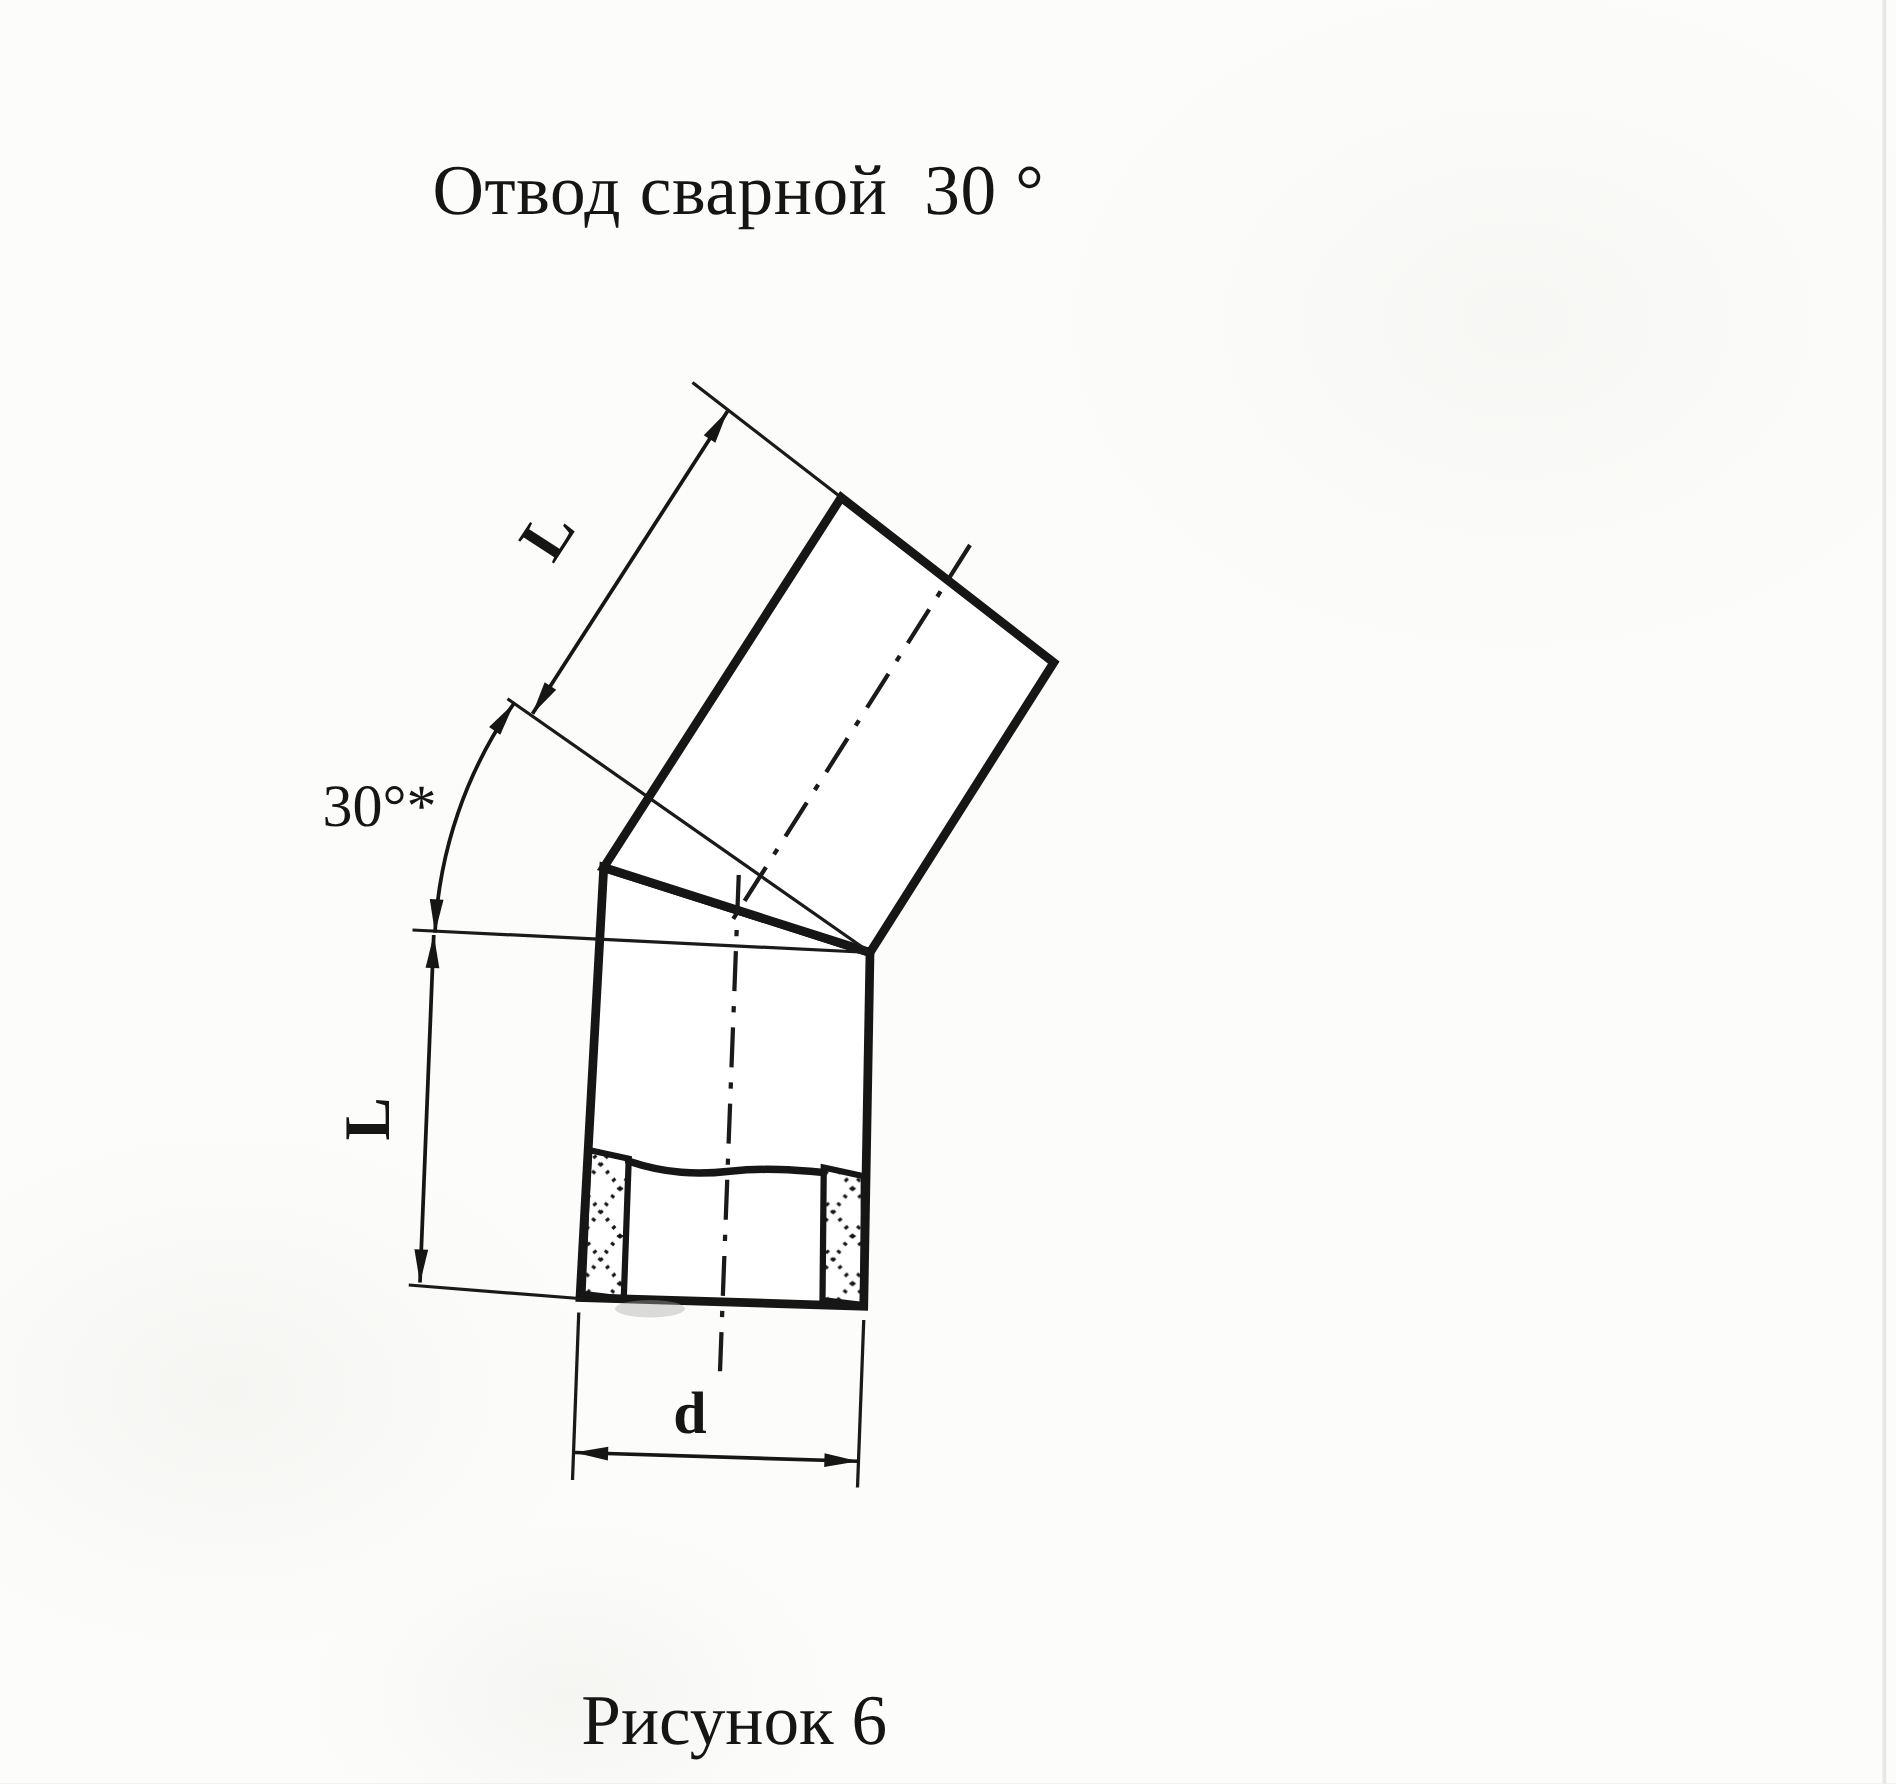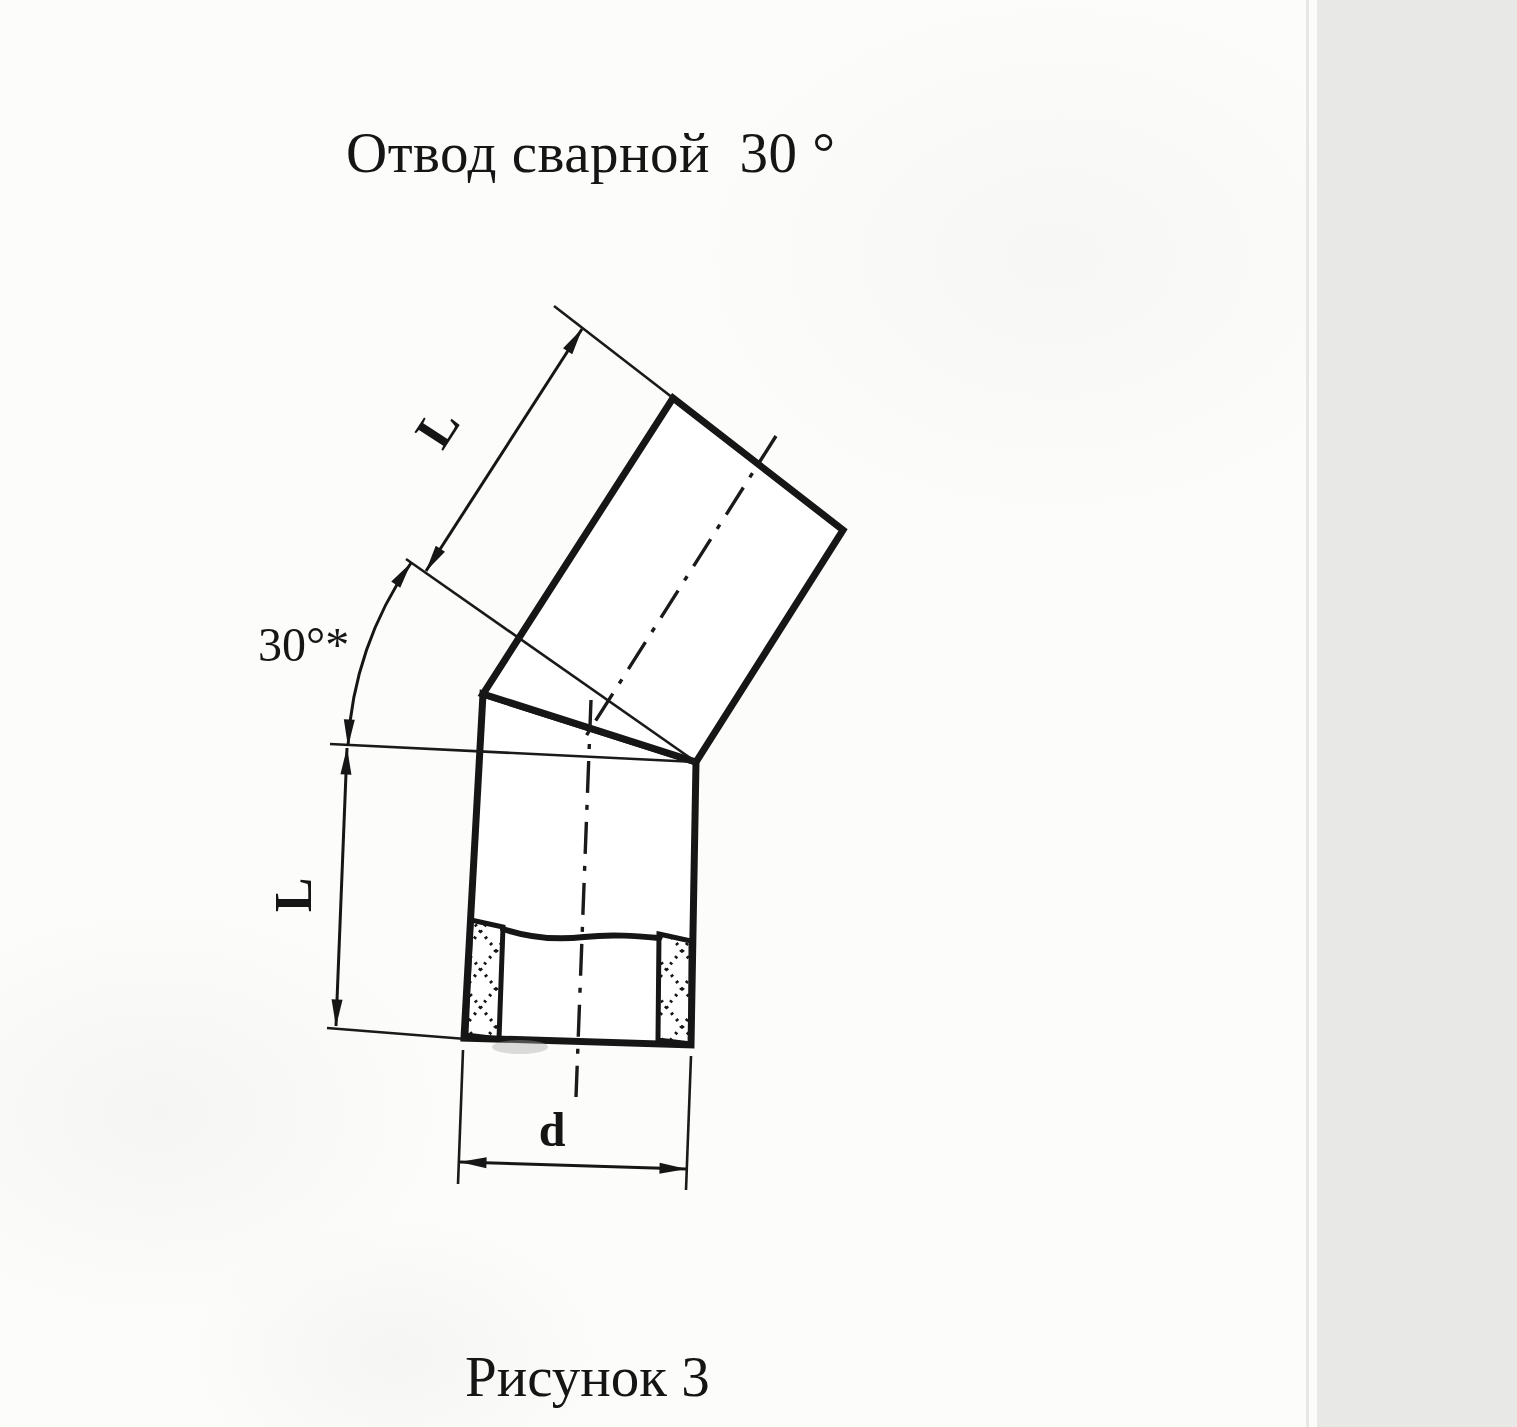--- a/index.html
+++ b/index.html
@@ -1,18 +1,18 @@
 <!DOCTYPE html>
 <html><head>
 <meta charset="utf-8">
 <style>
   html,body{margin:0;padding:0;background:#e8e8e6;}
   .page{
     position:relative;
-    width:1317px;height:1427px;
+    width:1517px;height:1427px;
     background:#fcfcfa;
     background-image:
       radial-gradient(420px 300px at 12% 78%, rgba(120,120,112,0.05), transparent 70%),
       radial-gradient(520px 380px at 80% 18%, rgba(120,120,112,0.04), transparent 72%),
       radial-gradient(300px 200px at 30% 95%, rgba(120,120,112,0.05), transparent 70%);
     font-family:"Liberation Serif","DejaVu Serif",serif;
     color:#151515;
     overflow:hidden;
   }
   .title{
@@ -81,16 +81,16 @@
     <line class="dim" x1="347" y1="748" x2="336" y2="1026" marker-start="url(#aS)" marker-end="url(#aE)"></line>
     <line class="dim" x1="460" y1="1162" x2="686" y2="1169" marker-start="url(#aS)" marker-end="url(#aE)"></line>
     <path class="dim" d="M348,746 A348,348 0 0 1 411,563" marker-start="url(#aS)" marker-end="url(#aE)"></path>
 
     <text class="dim-label" transform="translate(452,437) rotate(-57)" text-anchor="middle" font-size="52" font-weight="700">L</text>
     <text class="dim-label" transform="translate(311,895) rotate(-90)" text-anchor="middle" font-size="52" font-weight="700">L</text>
     <text class="dim-label" x="258" y="661" font-size="48">30°*</text>
     <text class="dim-label" x="552" y="1146" text-anchor="middle" font-size="48" font-weight="700">d</text>
   </svg>
 
-  <div class="caption">Рисунок 3</div>
+  <div class="caption">Рисунок 6</div>
 
   <div class="edge-artifact"></div>
 </div>
 
 </body></html>

